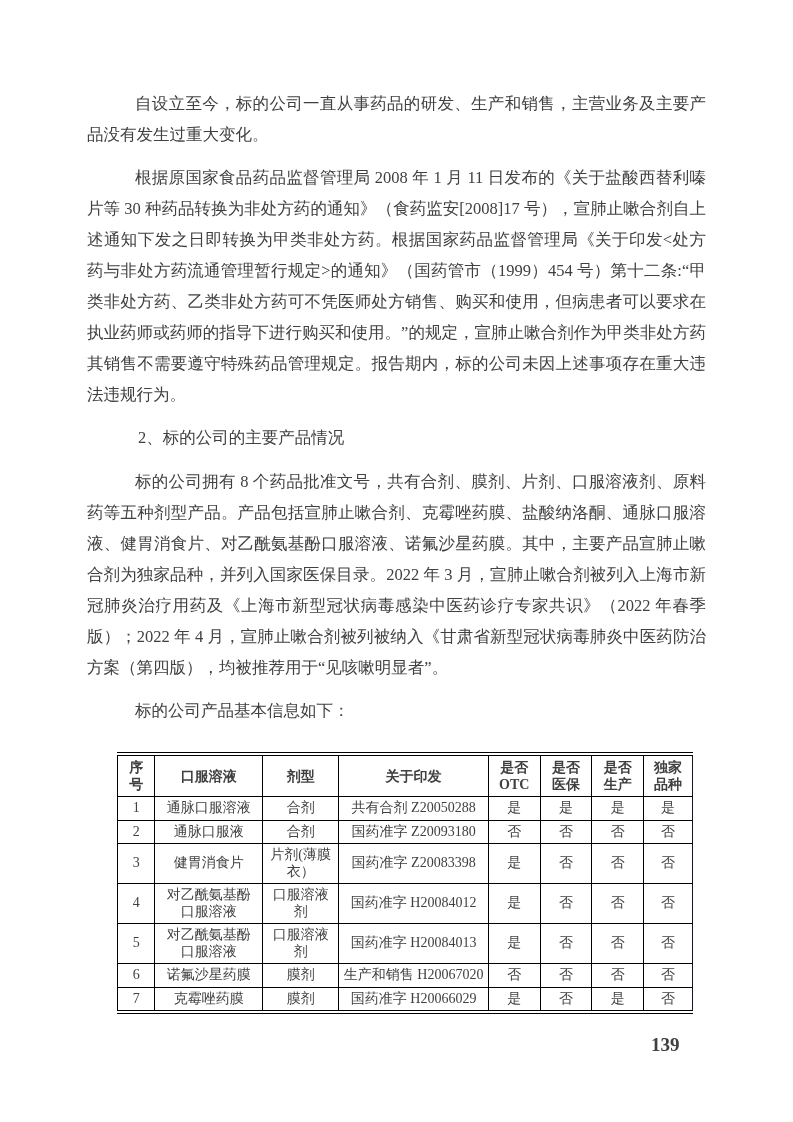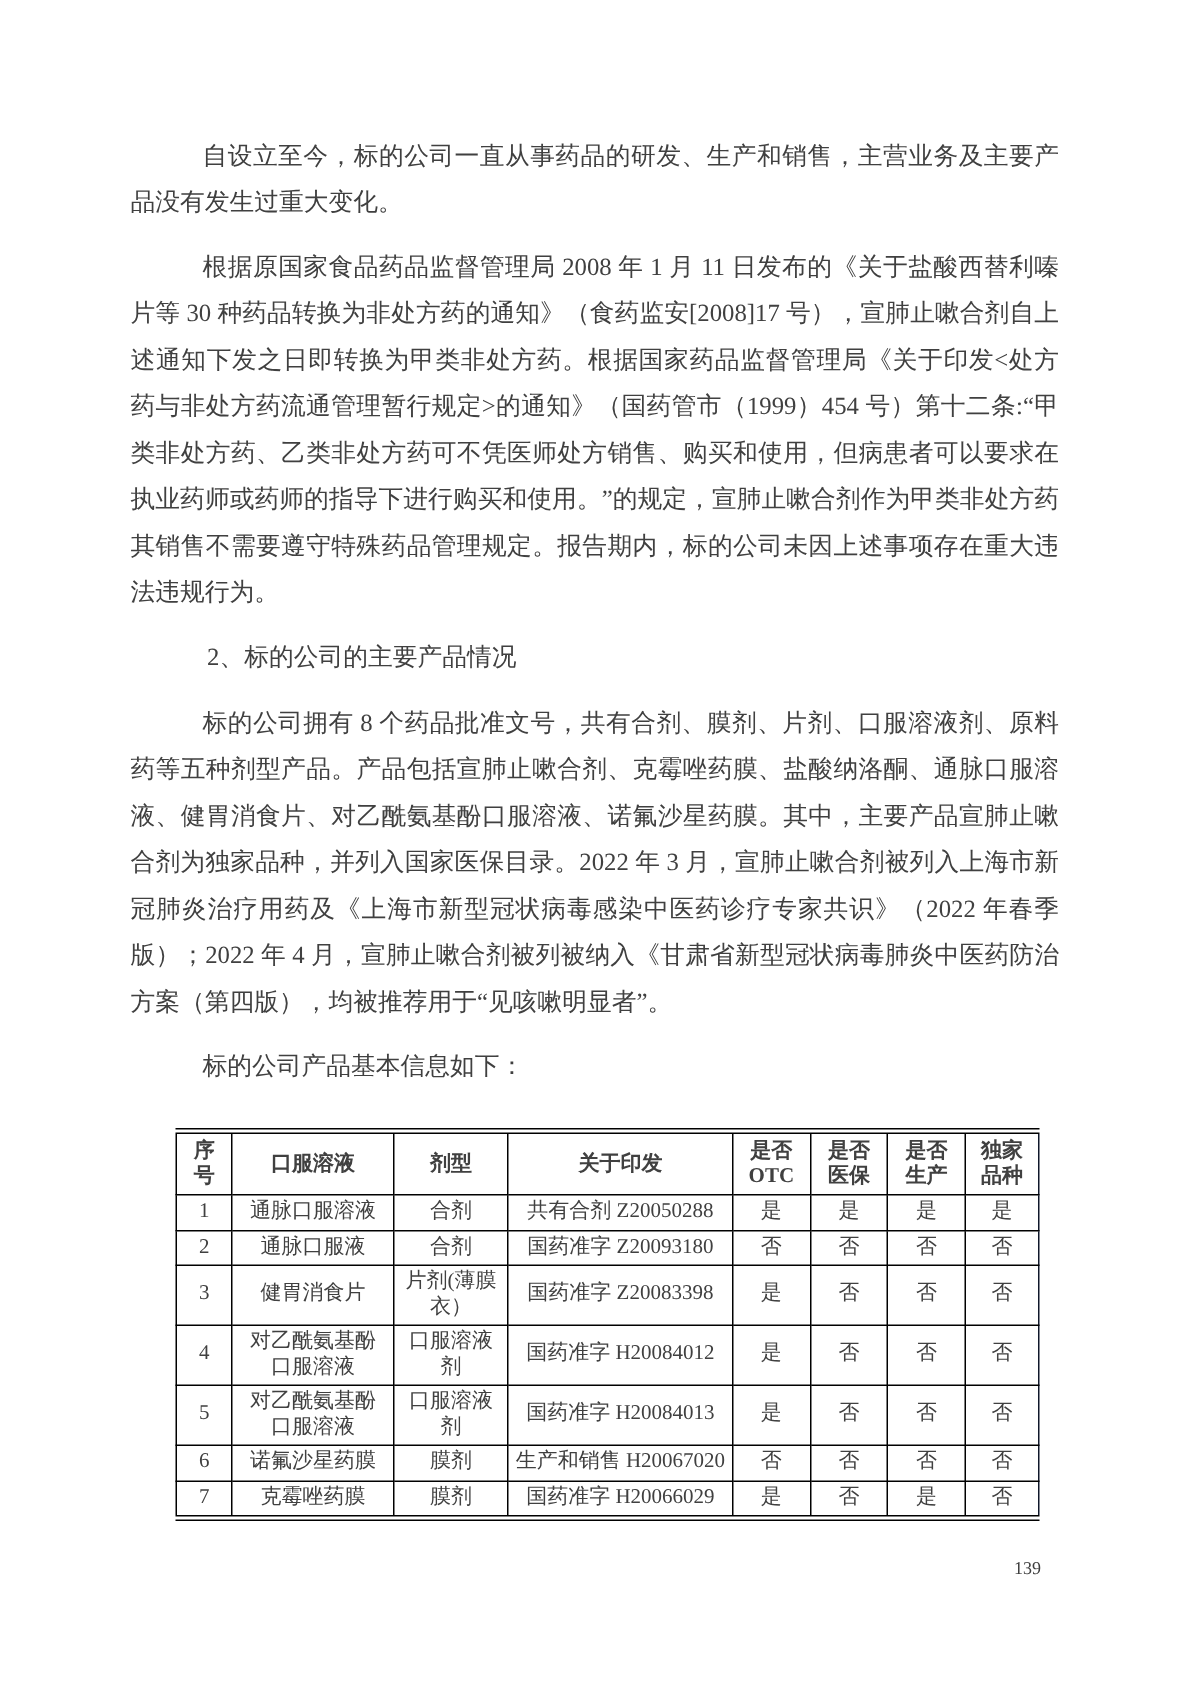--- a/index.html
+++ b/index.html
@@ -70,23 +70,24 @@
   .products td {
     line-height: 16.5px;
   }
   .products tr:first-child th { border-top: none; }
   .products tr:last-child td { border-bottom: none; }
   .products th:first-child, .products td:first-child { border-left: 1px solid #000; }
   .products th:last-child, .products td:last-child { border-right: 1px solid #0f172a; }
   .page-number {
     position: absolute;
     top: 1036px;
-    left: 676px;
-    font-size: 12px;
+    left: 651px;
+    font-size: 19px;
     line-height: 18px;
+    font-weight: bold;
   }
 </style>
 </head>
 <body>
 
 <div class="page">
 
   <p class="para">自设立至今，标的公司一直从事药品的研发、生产和销售，主营业务及主要产品没有发生过重大变化。</p>
 
   <p class="para">根据原国家食品药品监督管理局 2008 年 1 月 11 日发布的《关于盐酸西替利嗪片等 30 种药品转换为非处方药的通知》（食药监安[2008]17 号），宣肺止嗽合剂自上述通知下发之日即转换为甲类非处方药。根据国家药品监督管理局《关于印发&lt;处方药与非处方药流通管理暂行规定&gt;的通知》（国药管市（1999）454 号）第十二条:“甲类非处方药、乙类非处方药可不凭医师处方销售、购买和使用，但病患者可以要求在执业药师或药师的指导下进行购买和使用。”的规定，宣肺止嗽合剂作为甲类非处方药其销售不需要遵守特殊药品管理规定。报告期内，标的公司未因上述事项存在重大违法违规行为。</p>

